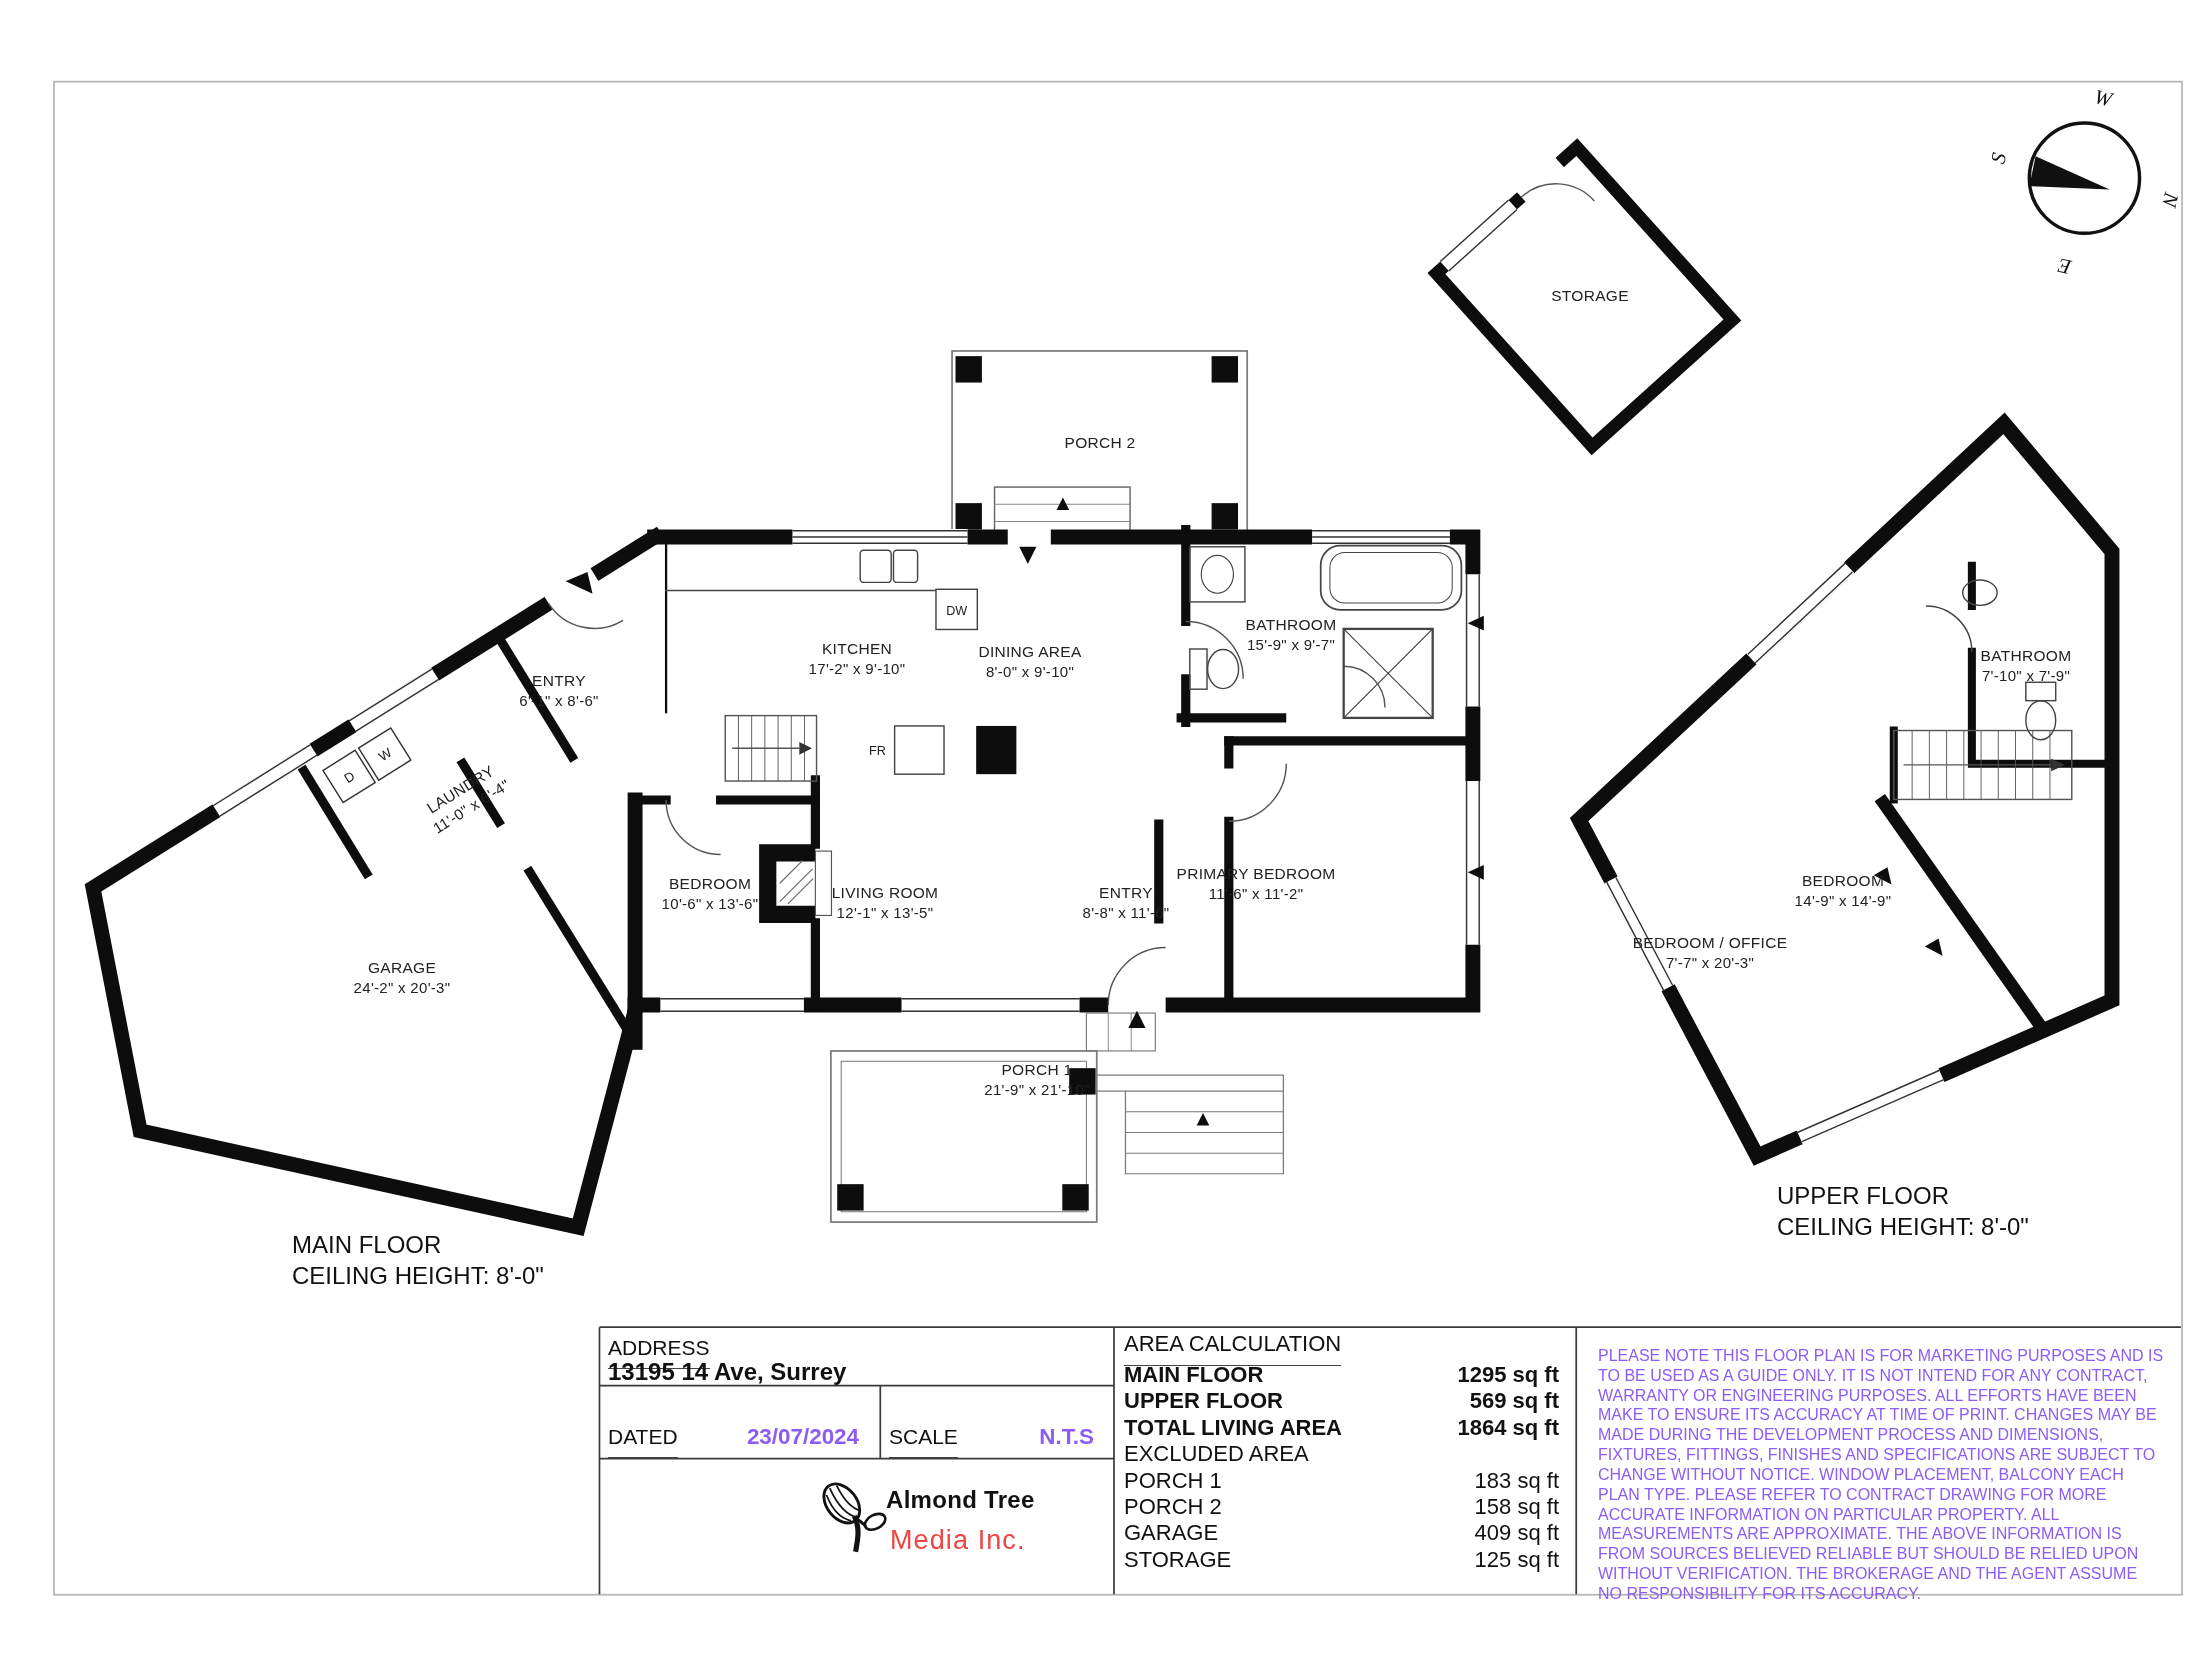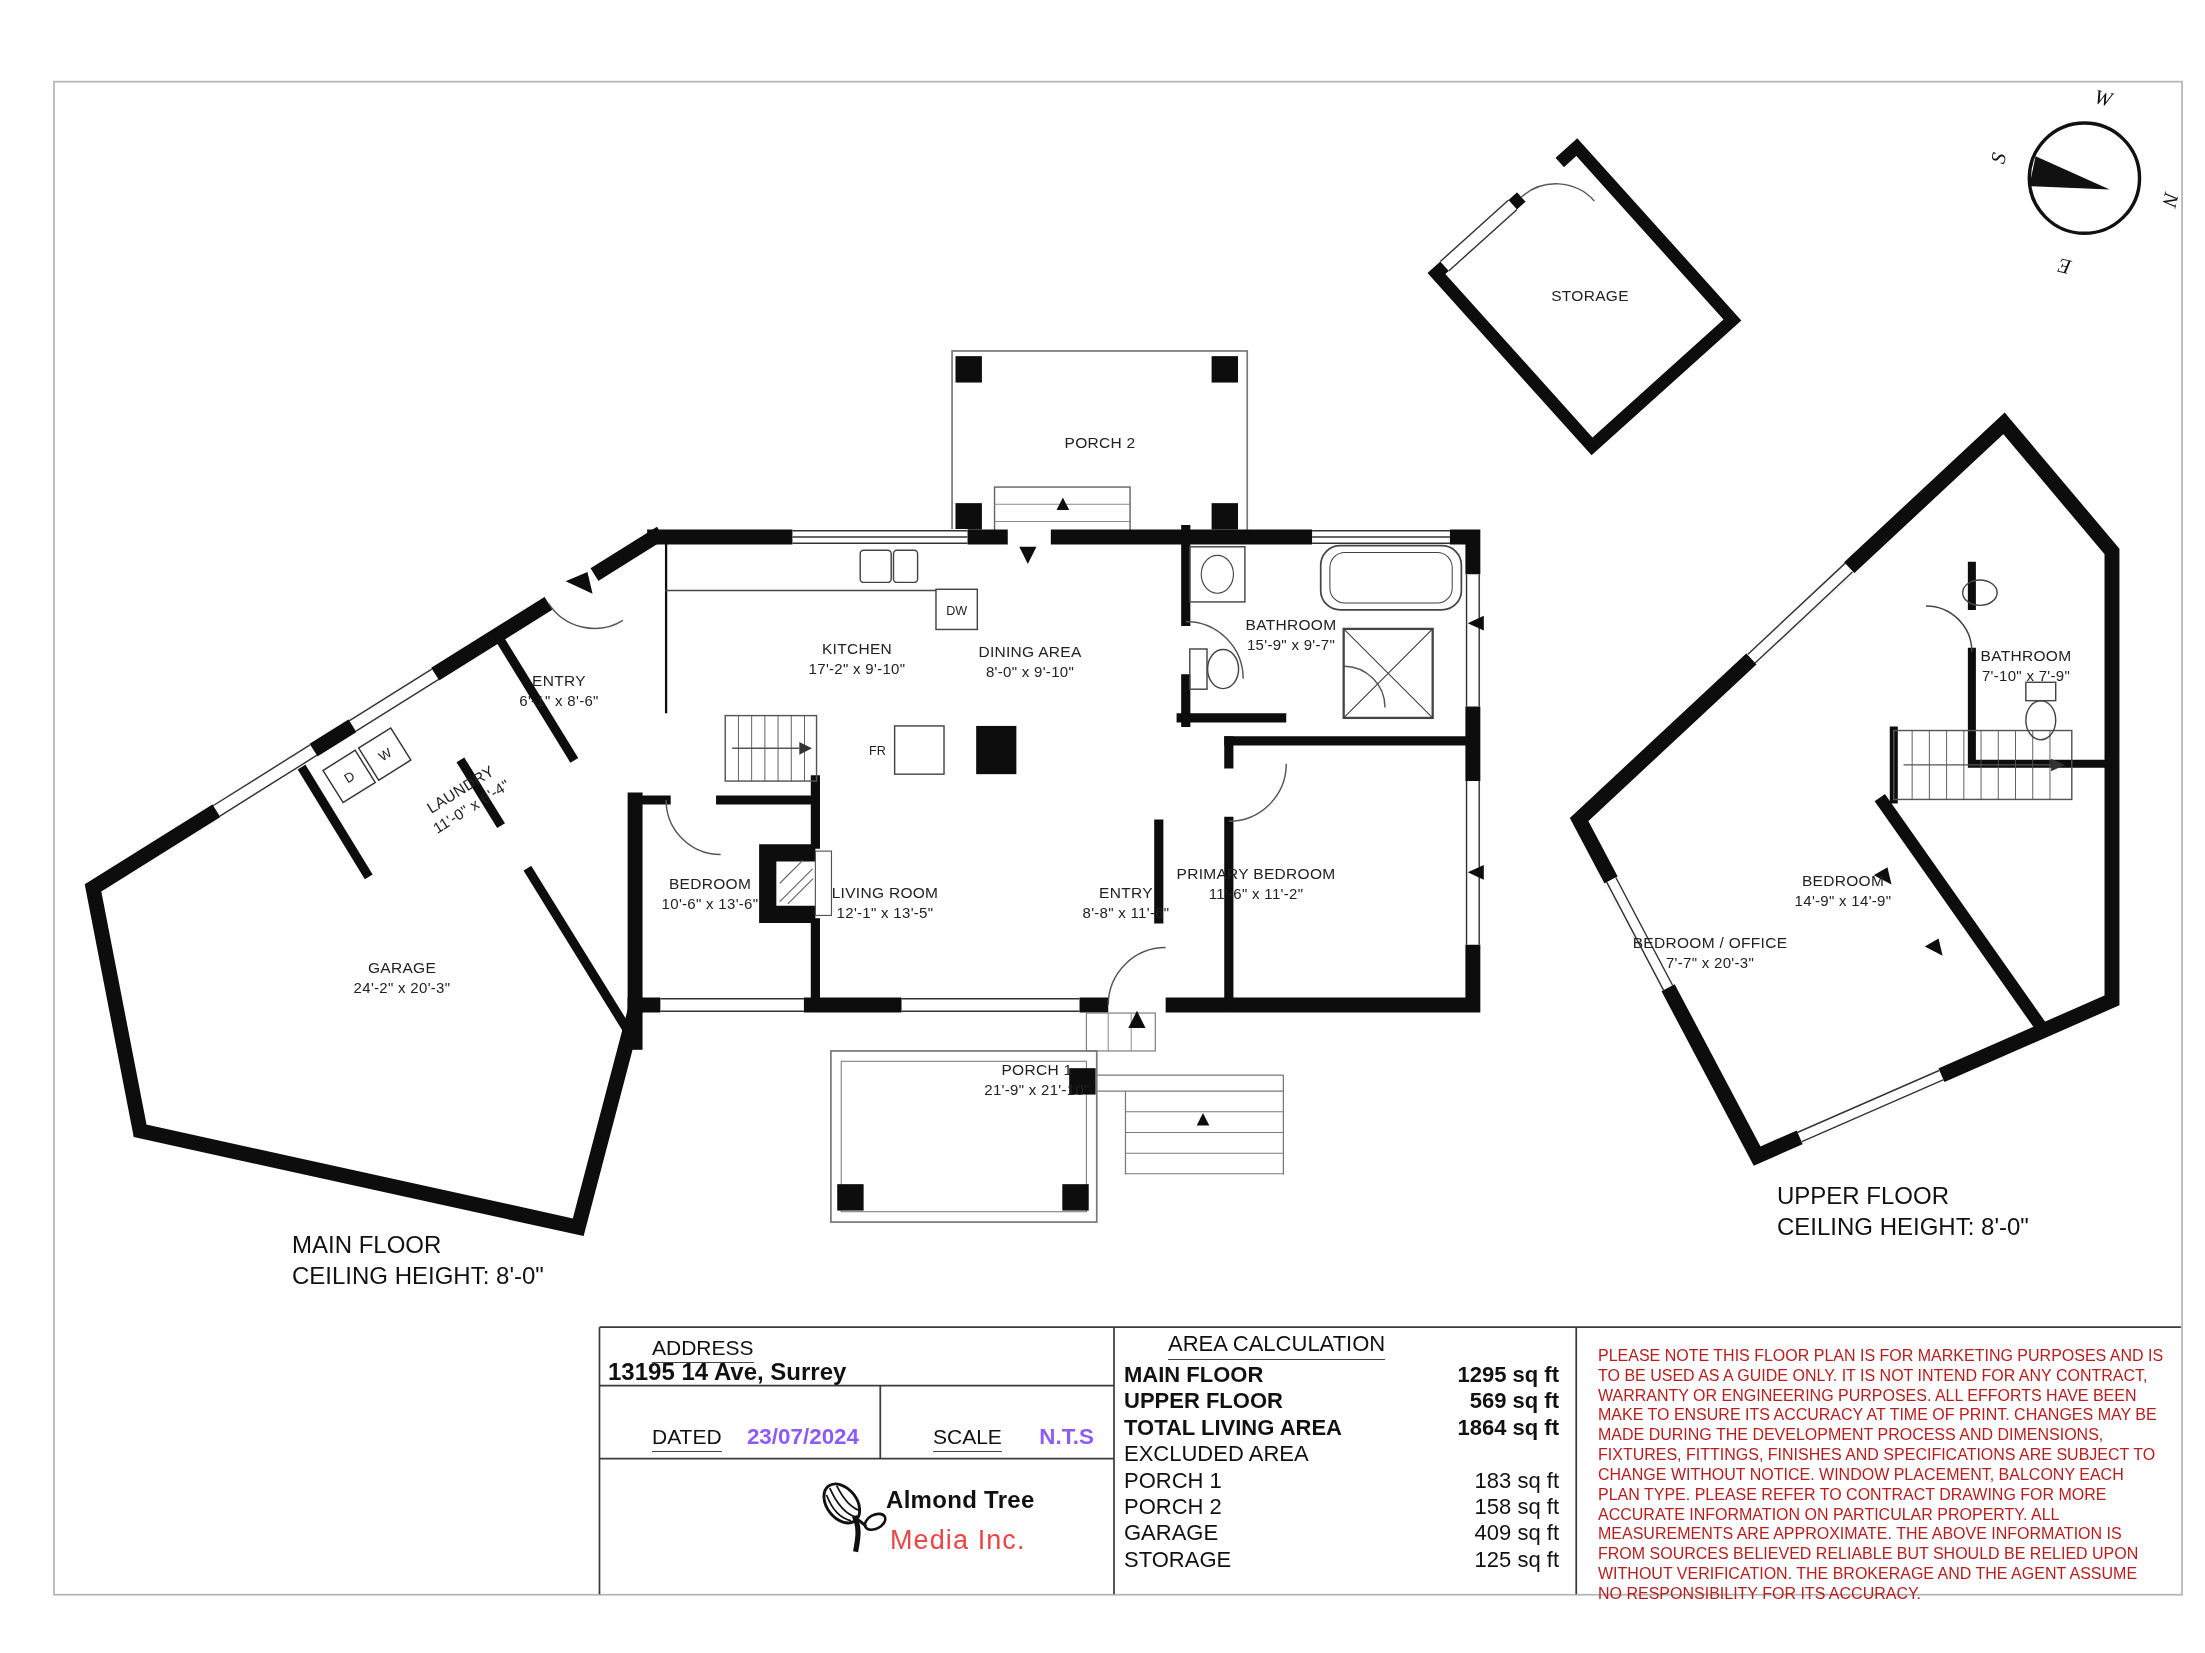--- a/index.html
+++ b/index.html
@@ -5,29 +5,29 @@
   html,body{margin:0;padding:0;background:#fff;}
   .page{position:relative;width:2205px;height:1654px;background:#fff;
         font-family:"Liberation Sans",sans-serif;color:#1a1a1a;overflow:hidden;}
   svg.plan{position:absolute;left:0;top:0;width:2205px;height:1654px;}
   .lbl{position:absolute;transform:translate(-50%,-50%);text-align:center;
        font-size:15.5px;line-height:1.3;color:#222;white-space:nowrap;letter-spacing:0.3px;}
   .lbl .dims{font-size:15px;}
   .lbl.rot{transform:translate(-50%,-50%) rotate(-32deg);}
   .caption{position:absolute;font-size:24px;line-height:1.28;color:#111;white-space:nowrap;}
   .tb-label{position:absolute;font-size:21px;color:#111;}
-  .tb-label .u{border-bottom:1.7px solid #444;padding-bottom:3px;margin-left:44px;}
+  .tb-label .u{border-bottom:1.7px solid #444;padding-bottom:9px;}
   .tb-value{position:absolute;font-size:24px;font-weight:bold;color:#111;}
   .tb-cellval{position:absolute;font-size:22.4px;font-weight:bold;text-align:right;color:#8b5cf6;}
   .arearows{position:absolute;left:1124px;top:1362px;width:435px;}
   .arearow{display:flex;justify-content:space-between;font-size:22px;height:26.4px;
            line-height:26.4px;color:#111;}
   .arearow.b{font-weight:bold;}
   .disclaimer{position:absolute;left:1598px;top:1346px;width:566px;font-size:16px;
-              line-height:1.24;color:#b91c1c;text-align:left;}
+              line-height:1.24;color:#8b5cf6;text-align:left;}
   .logo-t1{position:absolute;left:886px;top:1486px;font-size:24px;font-weight:800;
            color:#111;letter-spacing:0.3px;}
   .logo-t2{position:absolute;left:890px;top:1525px;font-size:27px;font-weight:400;
            color:#ef4444;letter-spacing:1.1px;}
 </style>
 </head>
 <body>
 
 <div class="page">
 

